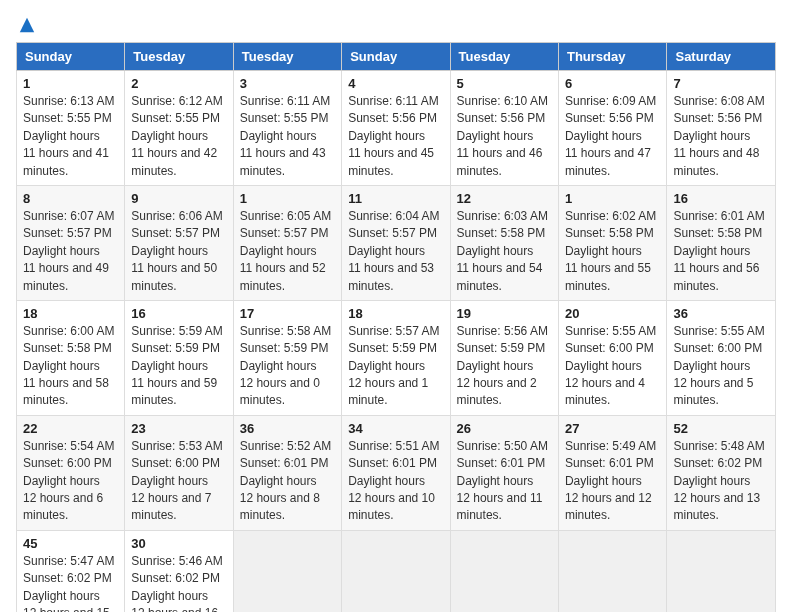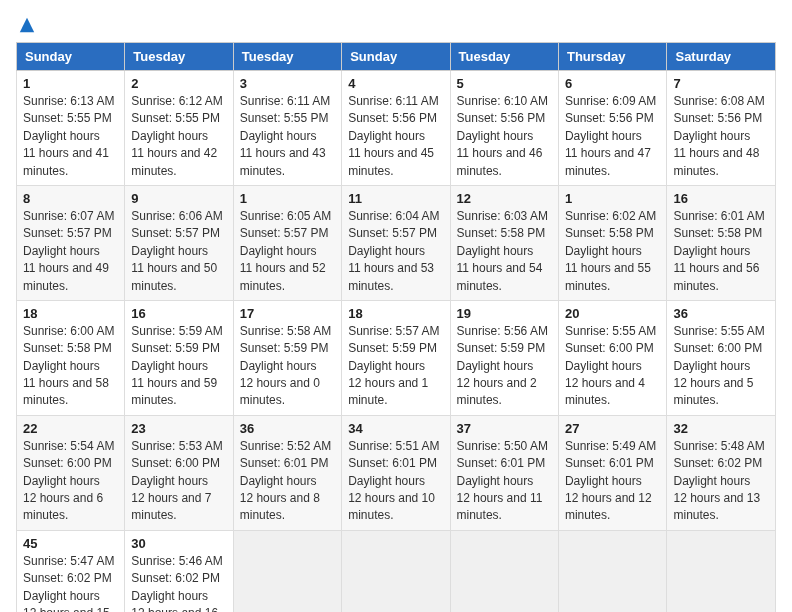--- a/index.html
+++ b/index.html
@@ -151,23 +151,23 @@
         <td><span class="day-num">18</span><span class="day-info">Sunrise: 5:57 AM<br>Sunset: 5:59 PM<br>Daylight hours<br>12 hours and 1 minute.</span></td>
         <td><span class="day-num">19</span><span class="day-info">Sunrise: 5:56 AM<br>Sunset: 5:59 PM<br>Daylight hours<br>12 hours and 2 minutes.</span></td>
         <td><span class="day-num">20</span><span class="day-info">Sunrise: 5:55 AM<br>Sunset: 6:00 PM<br>Daylight hours<br>12 hours and 4 minutes.</span></td>
         <td><span class="day-num">36</span><span class="day-info">Sunrise: 5:55 AM<br>Sunset: 6:00 PM<br>Daylight hours<br>12 hours and 5 minutes.</span></td>
       </tr>
       <tr>
         <td><span class="day-num">22</span><span class="day-info">Sunrise: 5:54 AM<br>Sunset: 6:00 PM<br>Daylight hours<br>12 hours and 6 minutes.</span></td>
         <td><span class="day-num">23</span><span class="day-info">Sunrise: 5:53 AM<br>Sunset: 6:00 PM<br>Daylight hours<br>12 hours and 7 minutes.</span></td>
         <td><span class="day-num">36</span><span class="day-info">Sunrise: 5:52 AM<br>Sunset: 6:01 PM<br>Daylight hours<br>12 hours and 8 minutes.</span></td>
         <td><span class="day-num">34</span><span class="day-info">Sunrise: 5:51 AM<br>Sunset: 6:01 PM<br>Daylight hours<br>12 hours and 10 minutes.</span></td>
-        <td><span class="day-num">37</span><span class="day-info">Sunrise: 5:50 AM<br>Sunset: 6:01 PM<br>Daylight hours<br>12 hours and 11 minutes.</span></td>
+        <td><span class="day-num">26</span><span class="day-info">Sunrise: 5:50 AM<br>Sunset: 6:01 PM<br>Daylight hours<br>12 hours and 11 minutes.</span></td>
         <td><span class="day-num">27</span><span class="day-info">Sunrise: 5:49 AM<br>Sunset: 6:01 PM<br>Daylight hours<br>12 hours and 12 minutes.</span></td>
-        <td><span class="day-num">32</span><span class="day-info">Sunrise: 5:48 AM<br>Sunset: 6:02 PM<br>Daylight hours<br>12 hours and 13 minutes.</span></td>
+        <td><span class="day-num">52</span><span class="day-info">Sunrise: 5:48 AM<br>Sunset: 6:02 PM<br>Daylight hours<br>12 hours and 13 minutes.</span></td>
       </tr>
       <tr>
         <td><span class="day-num">45</span><span class="day-info">Sunrise: 5:47 AM<br>Sunset: 6:02 PM<br>Daylight hours<br>12 hours and 15 minutes.</span></td>
         <td><span class="day-num">30</span><span class="day-info">Sunrise: 5:46 AM<br>Sunset: 6:02 PM<br>Daylight hours<br>12 hours and 16 minutes.</span></td>
         <td class="empty-cell"></td>
         <td class="empty-cell"></td>
         <td class="empty-cell"></td>
         <td class="empty-cell"></td>
         <td class="empty-cell"></td>
       </tr>

